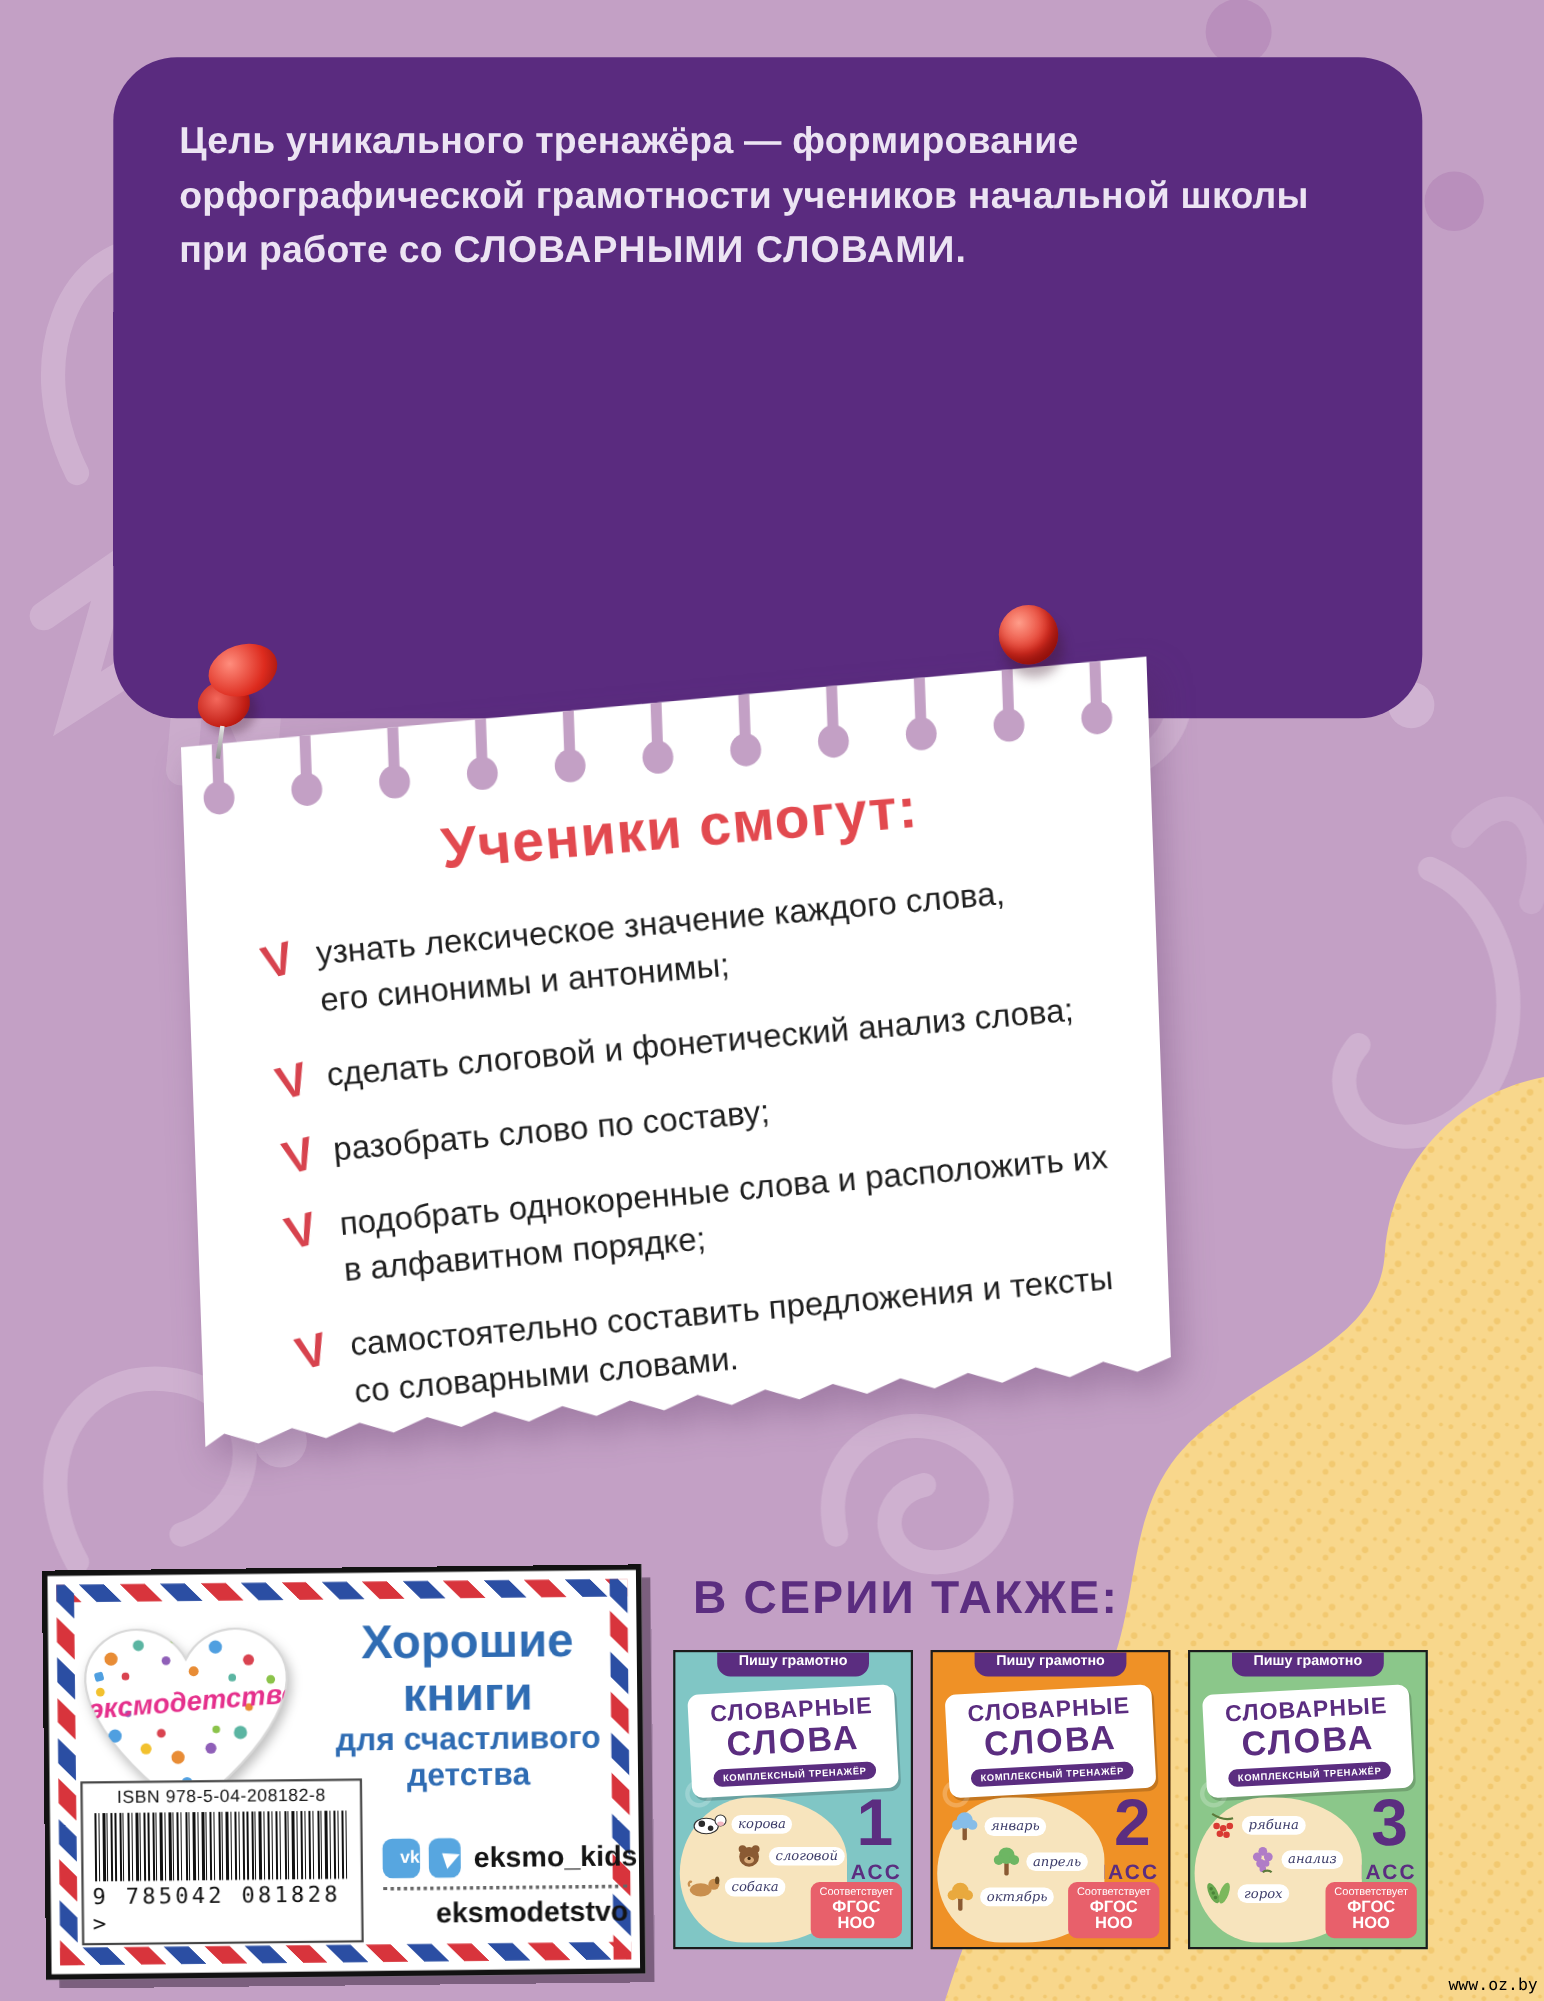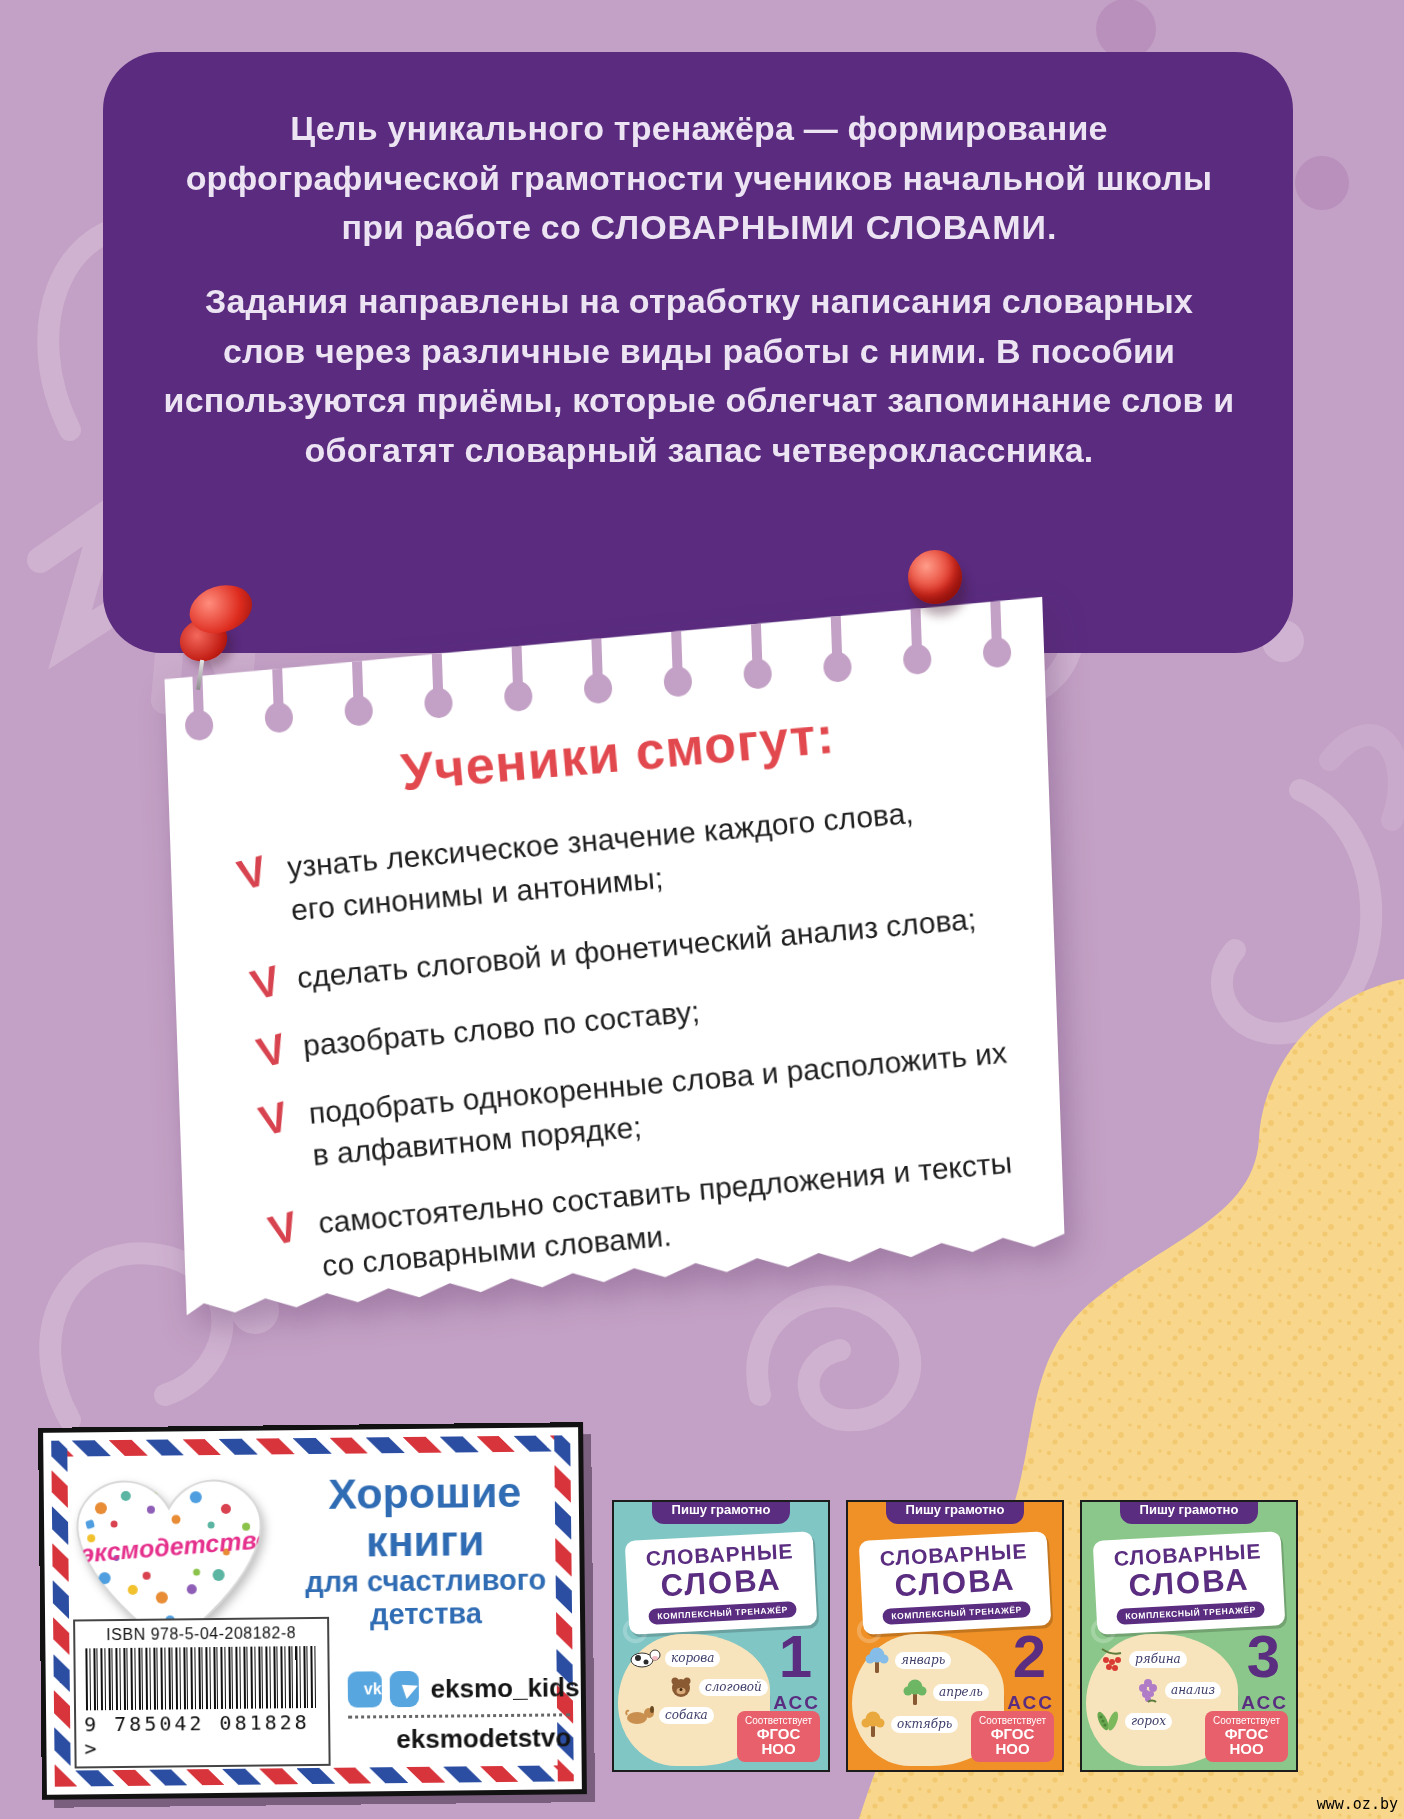--- a/index.html
+++ b/index.html
@@ -9,21 +9,21 @@
 
   
   .doodles { position:absolute; inset:0; z-index:0; }
 
   
   .sand { position:absolute; right:0; bottom:0; z-index:1; }
 
   
   .intro-box { position:absolute; left:103px; top:52px; width:1190px; height:601px;
     background:#5a2b7f; border-radius:58px; z-index:2; padding:52px 58px 40px 60px;
-    color:#ece4f3;text-align:center; }
+    color:#ece4f3; }
   .intro-box p { font-size:34px; line-height:1.46; font-weight:bold; letter-spacing:.2px; }
   .intro-box p + p { margin-top:24px; }
   .intro-box b { font-weight:bold; letter-spacing:1px; }
 
   
   .note-wrap { position:absolute; left:175px; top:612px; width:880px; height:720px;
     transform:rotate(-2deg); z-index:3;
     filter:drop-shadow(8px 16px 16px rgba(80,40,90,.30)); }
   .note { position:absolute; inset:0; background:#fff;
     clip-path:polygon(0 7.2%, 100% 0, 100% 88.5%, 96.5% 90.2%, 93% 88.8%, 89.5% 90.6%,
@@ -173,21 +173,20 @@
         <circle cx="26" cy="4" r="1.8" fill="#eebf5e"></circle>
         <circle cx="11" cy="21" r="2.6" fill="#eebf5e"></circle>
       </pattern>
     </defs>
     <path d="M570,0 C490,15 430,80 425,160 C420,240 330,260 255,325 C175,395 215,495 150,585 C95,665 55,745 25,840 L570,840 Z" fill="#f8d78c"></path>
     <path d="M570,0 C490,15 430,80 425,160 C420,240 330,260 255,325 C175,395 215,495 150,585 C95,665 55,745 25,840 L570,840 Z" fill="url(#speck)" opacity="0.6"></path>
   </svg>
 
   <div class="intro-box">
     <p><span>Цель уникального тренажёра — формирование орфографической грамотности учеников начальной школы при работе со </span><b>СЛОВАРНЫМИ СЛОВАМИ</b><span>.</span></p>
-    <p>Задания направлены на отработку написания словарных слов через различные виды работы с ними. В пособии используются приёмы, которые облегчат запоминание слов и обогатят словарный запас четвероклассника.</p>
   </div>
 
   <div class="note-wrap">
     <div class="note">
       <div class="hole" style="left:16px;top:48px"></div>
       <div class="hole" style="left:96px;top:43px"></div>
       <div class="hole" style="left:176px;top:39px"></div>
       <div class="hole" style="left:256px;top:34px"></div>
       <div class="hole" style="left:336px;top:30px"></div>
       <div class="hole" style="left:416px;top:25px"></div>
@@ -293,20 +292,21 @@
         <span class="sq">
             <span class="plane"></span>
           </span>
         <span class="handle">eksmo_kids</span>
       </div>
       <div class="dotline"></div>
       <div class="handle2">eksmodetstvo</div>
     </div>
   </div>
 
+  <div class="series-heading">В СЕРИИ ТАКЖЕ:</div>
 
   <div class="books">
 
     <div class="book b1">
       <div class="banner">Пишу грамотно</div>
       <div class="sticker">
         <div class="t1">СЛОВАРНЫЕ</div>
         <div class="t2">СЛОВА</div>
         <div class="pill">КОМПЛЕКСНЫЙ ТРЕНАЖЁР</div>
       </div>

